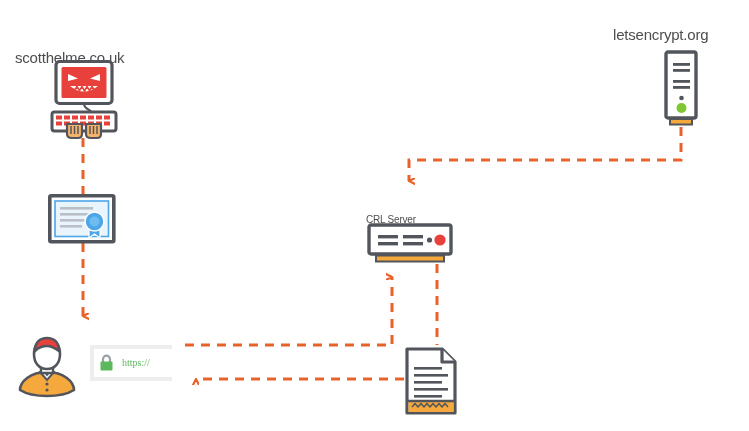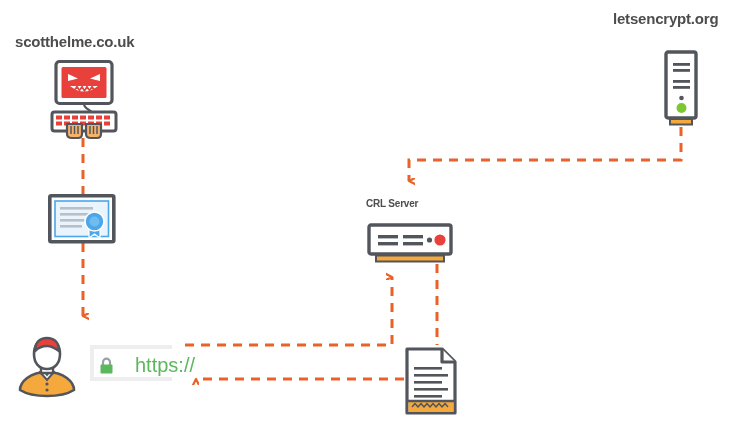--- a/index.html
+++ b/index.html
@@ -6,25 +6,26 @@
   body{
     width:749px;height:431px;
     background:#ffffff;
     font-family:"Liberation Sans", sans-serif;
     overflow:hidden;
   }
   #stage{position:relative;width:749px;height:431px;}
 
   .label{
     position:absolute;
-    font-weight:bold;
+    font-weight:normal;
     color:#4d4d4d;
     font-size:15px;
     letter-spacing:-0.2px;
     white-space:nowrap;
+    margin-top:16px;
   }
   #label-scotthelme{left:15px;top:33px;text-align:center;}
   #label-letsencrypt{left:613px;top:10px;}
   #label-crlserver{left:366px;top:198px;font-size:10px;}
   #label-crl{left:481px;top:368px;font-size:14.5px;}
 
   .node{position:absolute;}
   #node-hacker{left:48px;top:60px;}
   #node-certificate{left:48px;top:194px;}
   #node-user{left:18px;top:336px;}
@@ -166,21 +167,21 @@
       <rect x="0" y="0" width="82" height="36" fill="#eeeeee"></rect>
       <rect x="4" y="4" width="78" height="28" fill="#ffffff"></rect>
     </svg>
     <div style="position:absolute;left:9px;top:9px;display:flex;align-items:center;">
       <span style="display:inline-block;">
         <svg width="15" height="17" viewBox="0 0 15 17">
           <path d="M4,8 L4,5.2 A3.5,3.5 0 0,1 11,5.2 L11,8" fill="none" stroke="#9aa0a6" stroke-width="2.2"></path>
           <rect x="1.5" y="7.5" width="12" height="9" rx="1" fill="#5cb85c"></rect>
         </svg>
       </span>
-      <span style="color:#5cb85c;font-size:20px;margin-left:21px;font-family:Liberation Sans, sans-serif;">https://</span>
+      <span style="color:#5cb85c;font-size:10px;margin-left:8px;font-family:Liberation Serif, serif;">https://</span>
     </div>
   </div>
 
   <div class="node" id="node-crlserver">
     <svg width="86" height="41" viewBox="0 0 86 41">
       <rect x="2" y="2" width="82" height="29" rx="2" fill="#ffffff" stroke="#52565c" stroke-width="3.4"></rect>
       <g fill="#52565c">
         <rect x="11" y="12" width="20" height="3.4"></rect>
         <rect x="11" y="19" width="20" height="3.4"></rect>
         <rect x="36" y="12" width="20" height="3.4"></rect>

